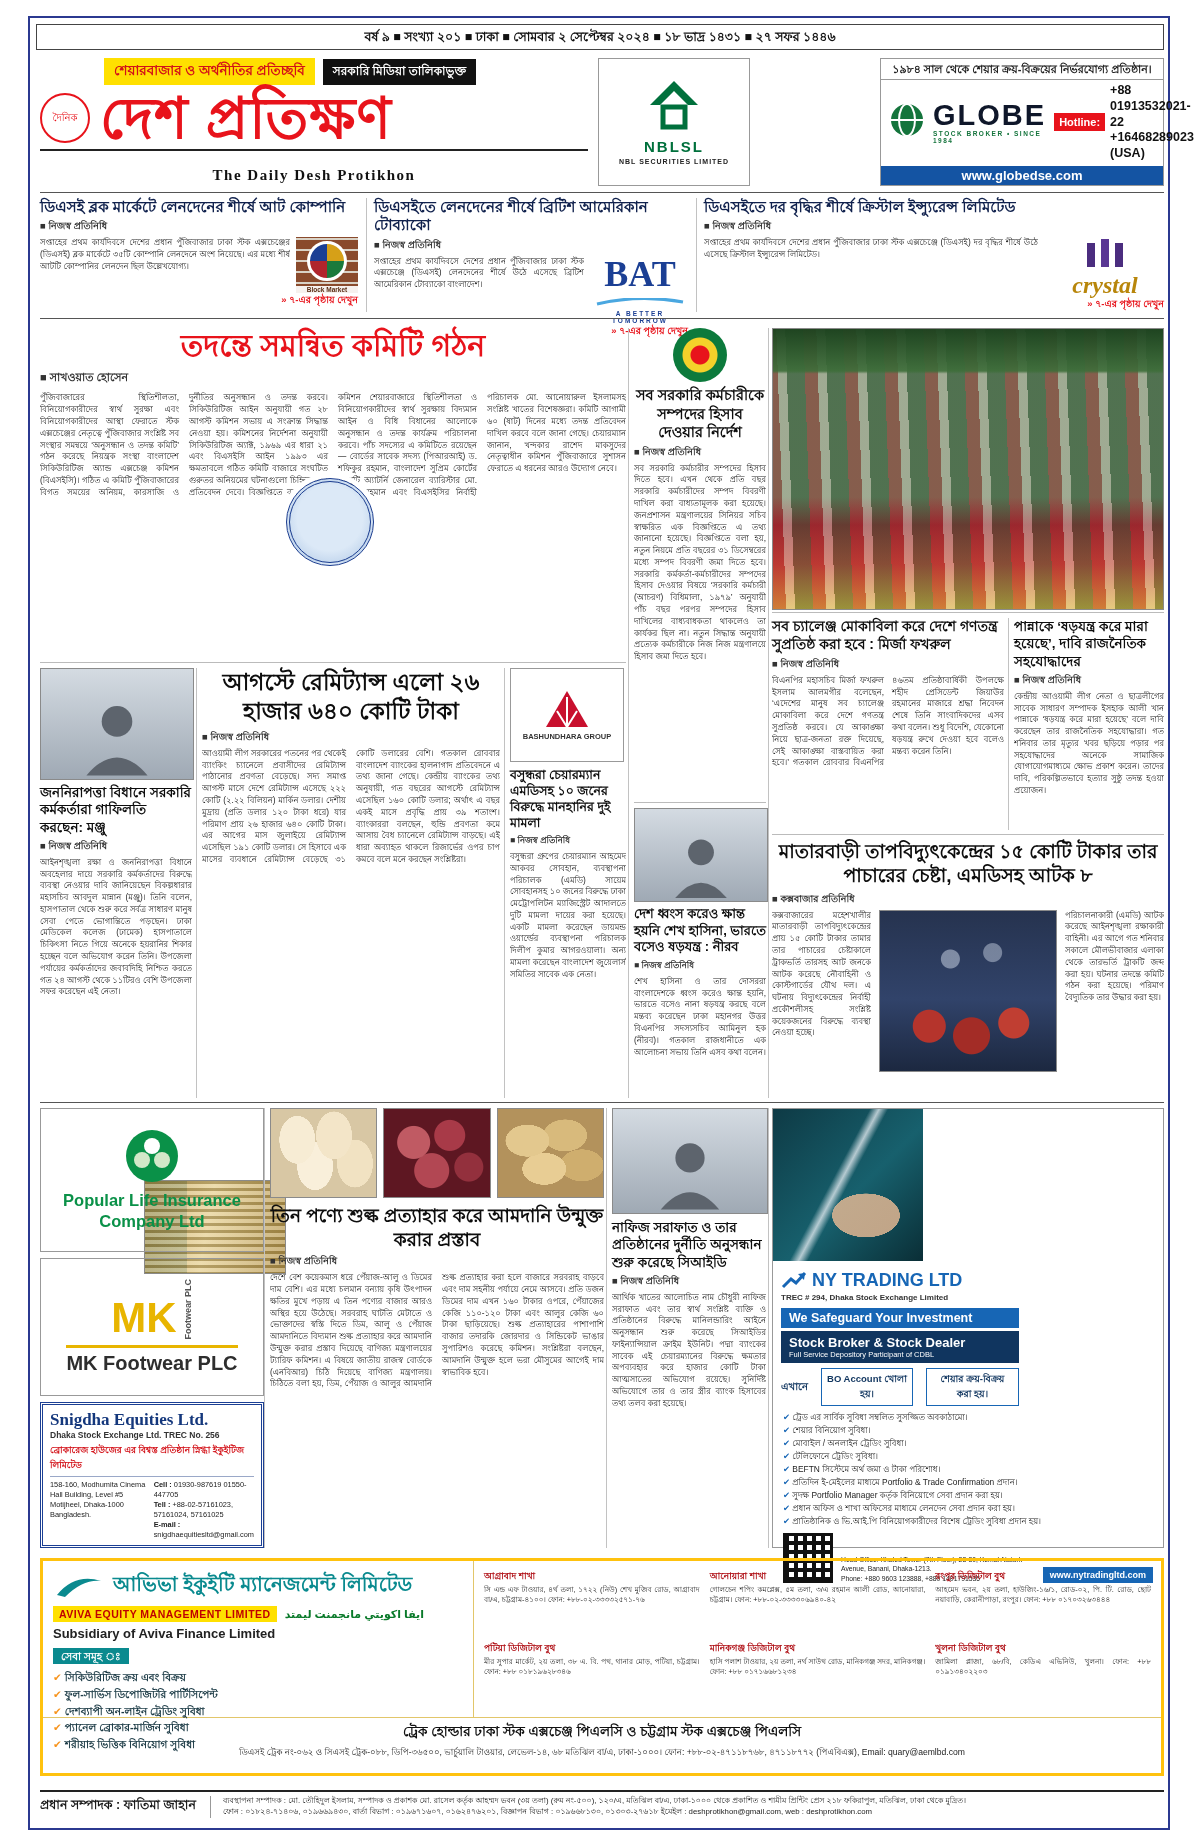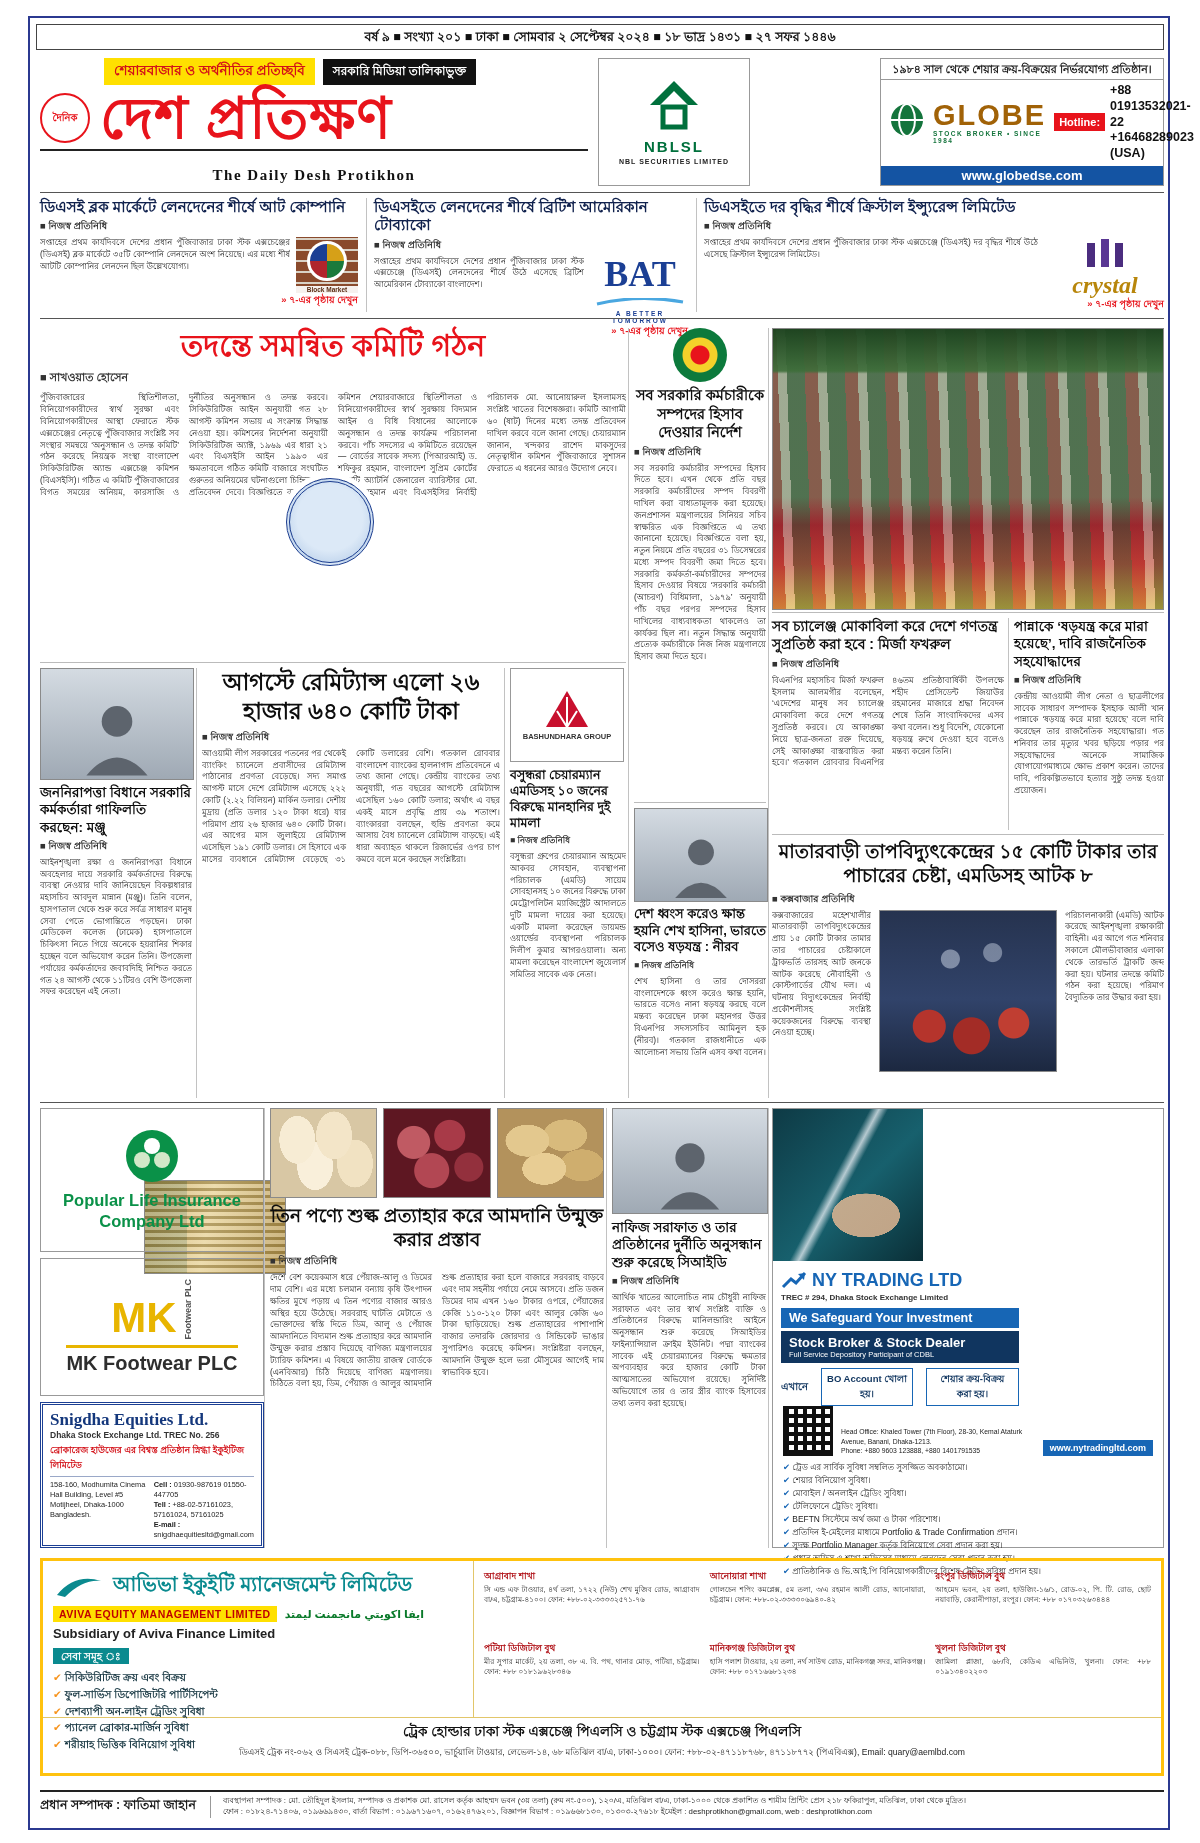--- a/index.html
+++ b/index.html
@@ -8,28 +8,28 @@
   .abs{position:absolute;box-sizing:border-box;}
   .frame{border:2px solid #2b3990;pointer-events:none;}
   .vr{background:#c2c2c2;width:1px;}
   .hrl{background:#555;height:1px;}
   .dateline{border:1px solid #444;font-size:12.5px;font-weight:bold;text-align:center;line-height:24px;color:#111;}
   
   .tagchip{background:#ffe000;color:#d31118;font-weight:bold;font-size:13.5px;padding:2px 10px;display:inline-block;}
   .listedchip{background:#111;color:#fff;font-size:12px;font-weight:bold;padding:3px 10px;display:inline-block;margin-left:8px;}
   .mh-logo{font-size:57px;font-weight:800;color:#e8131b;line-height:1.02;letter-spacing:1px;}
   .mh-emblem{width:46px;height:46px;border:2px solid #e8131b;border-radius:50%;color:#e8131b;
-             font-size:10px;font-weight:bold;display:flex;align-items:center;justify-content:center;}
+             font-size:10px;font-weight:normal;display:flex;align-items:center;justify-content:center;}
   .mh-eng{border-top:2px solid #222;margin-top:2px;text-align:center;font-size:15px;font-weight:bold;
           letter-spacing:1.5px;color:#111;padding-top:16px;font-family:"Liberation Serif",serif;}
   .boxed{border:1px solid #999;}
   .nblsl-abbr{color:#00703c;font-weight:800;font-size:15px;letter-spacing:2px;}
   .nblsl-full{color:#222;font-size:7px;letter-spacing:1px;font-weight:bold;}
   .globe-top{font-size:11px;font-weight:bold;text-align:center;padding:3px 6px;border-bottom:1px solid #999;line-height:1.3;color:#222;}
-  .globe-brand{font-size:29px;font-weight:900;color:#a16207;letter-spacing:2px;line-height:1;}
+  .globe-brand{font-size:29px;font-weight:900;color:#0f172a;letter-spacing:2px;line-height:1;}
   .globe-sub{font-size:6.5px;letter-spacing:1.5px;color:#14743c;font-weight:bold;}
   .hotline-label{background:#e8131b;color:#fff;font-size:11px;font-weight:bold;padding:3px 5px;}
   .hotline-num{font-size:12.5px;font-weight:bold;color:#111;line-height:1.25;}
   .globe-web{background:#1454a3;color:#fff;font-size:13px;font-weight:bold;text-align:center;padding:2px 0;}
   
   .brief .bh{font-size:15px;line-height:1.22;font-weight:bold;color:#10214d;}
   .byline{font-size:9.5px;font-weight:bold;color:#333;margin:3px 0;}
   .body{font-size:8.3px;line-height:1.42;text-align:justify;color:#1d1d1d;overflow:hidden;}
   .more{color:#e8131b;font-size:9.5px;font-weight:bold;text-align:right;}
   
@@ -381,39 +381,39 @@
       <div style="background:#10355f;color:#fff;padding:4px 8px;margin-top:3px">
         <div style="font-size:13px;font-weight:bold">Stock Broker &amp; Stock Dealer</div>
         <div style="font-size:7.5px">Full Service Depository Participant of CDBL</div>
       </div>
       <div style="display:flex;align-items:center;gap:13px;margin-top:5px">
         <span style="font-size:10px;font-weight:bold;color:#10355f">এখানে</span>
         <span class="chip-bo">BO Account খোলা হয়।</span>
         <span class="chip-bo">শেয়ার ক্রয়-বিক্রয় করা হয়।</span>
       </div>
     </div>
-    <div style="display:flex;align-items:flex-end;gap:8px;padding:0 10px">
-      <div class="qr"></div>
-      <div style="flex:1;font-size:6.8px;line-height:1.4;color:#222">
-        <div>Head Office: Khaled Tower (7th Floor), 28-30, Kemal Ataturk Avenue, Banani, Dhaka-1213.</div>
-        <div>Phone: +880 9603 123888, +880 1401791535</div>
-      </div>
-      <div style="background:#1766b5;color:#fff;font-size:9px;font-weight:bold;padding:3px 7px">www.nytradingltd.com</div>
-    </div>
     <div style="padding:5px 10px">
       <div class="svc">ট্রেড এর সার্বিক সুবিধা সম্বলিত সুসজ্জিত অবকাঠামো।</div>
       <div class="svc">শেয়ার বিনিয়োগ সুবিধা।</div>
       <div class="svc">মোবাইল / অনলাইন ট্রেডিং সুবিধা।</div>
       <div class="svc">টেলিফোনে ট্রেডিং সুবিধা।</div>
       <div class="svc">BEFTN সিস্টেমে অর্থ জমা ও টাকা পরিশোধ।</div>
       <div class="svc">প্রতিদিন ই-মেইলের মাধ্যমে Portfolio &amp; Trade Confirmation প্রদান।</div>
       <div class="svc">সুদক্ষ Portfolio Manager কর্তৃক বিনিয়োগে সেবা প্রদান করা হয়।</div>
       <div class="svc">প্রধান অফিস ও শাখা অফিসের মাধ্যমে লেনদেন সেবা প্রদান করা হয়।</div>
       <div class="svc">প্রাতিষ্ঠানিক ও ভি.আই.পি বিনিয়োগকারীদের বিশেষ ট্রেডিং সুবিধা প্রদান হয়।</div>
     </div>
+    <div style="display:flex;align-items:flex-end;gap:8px;padding:0 10px">
+      <div class="qr"></div>
+      <div style="flex:1;font-size:6.8px;line-height:1.4;color:#222">
+        <div>Head Office: Khaled Tower (7th Floor), 28-30, Kemal Ataturk Avenue, Banani, Dhaka-1213.</div>
+        <div>Phone: +880 9603 123888, +880 1401791535</div>
+      </div>
+      <div style="background:#1766b5;color:#fff;font-size:9px;font-weight:bold;padding:3px 7px">www.nytradingltd.com</div>
+    </div>
   </div>
 
   <div class="abs" style="left:40px;top:1558px;width:1124px;height:218px;border:3px solid #ffc20e">
     <div style="display:flex;height:156px">
       <div style="width:430px;padding:8px 10px;box-sizing:border-box">
         <div style="display:flex;align-items:center;gap:8px">
           <svg width="52" height="26" viewBox="0 0 52 26">
             <path d="M4 22 Q22 0 48 8 Q30 6 12 24 Z" fill="#0a8a8f"></path>
           </svg>
           <div style="font-size:20px;font-weight:800;color:#0a8a8f">আভিভা ইকুইটি ম্যানেজমেন্ট লিমিটেড</div>

